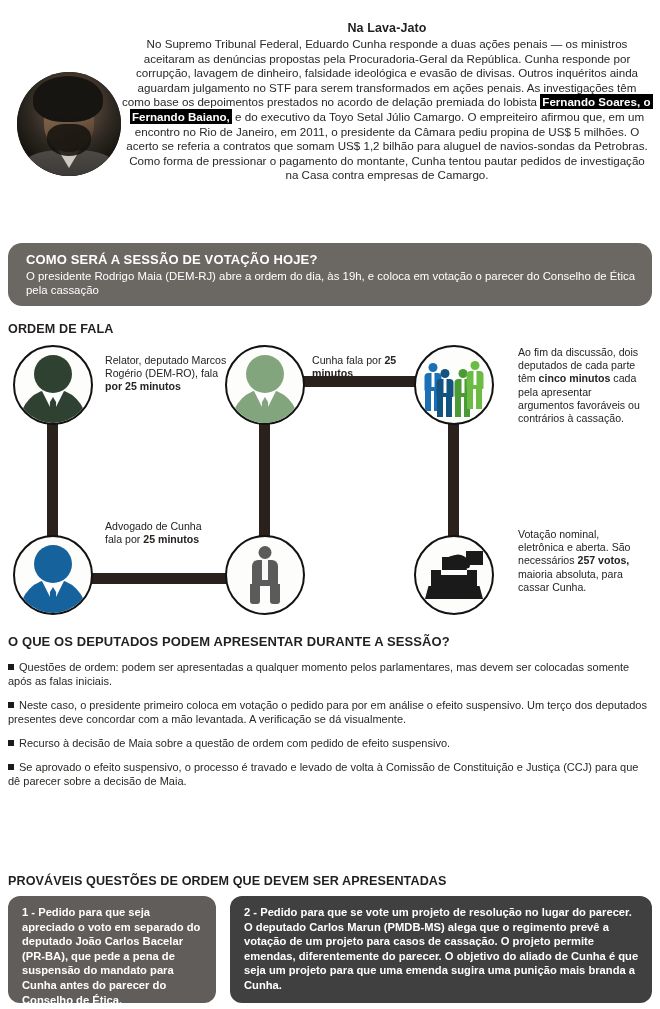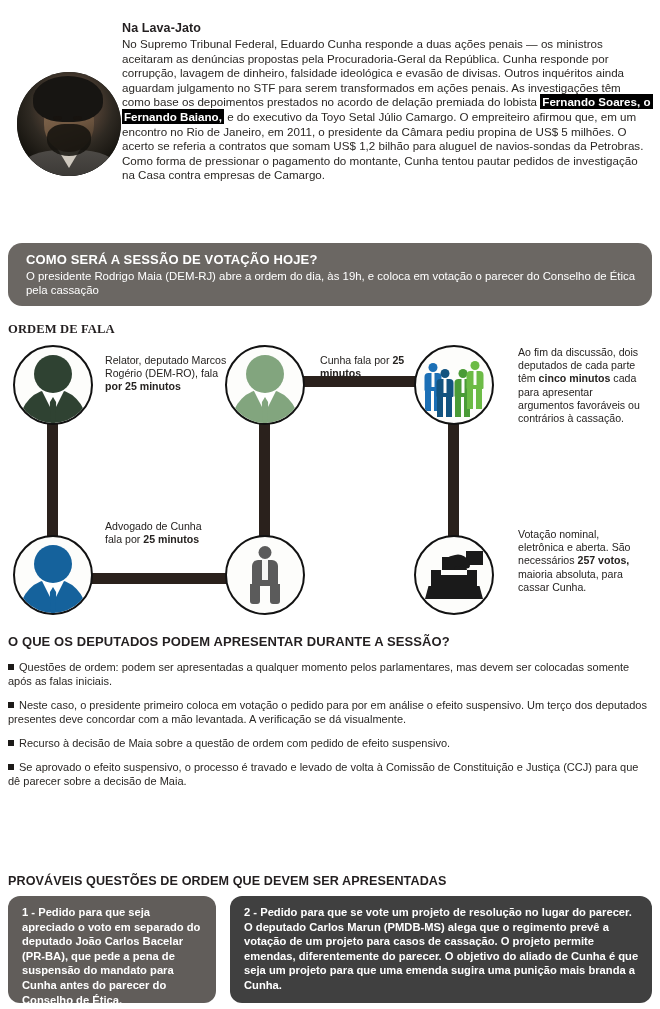--- a/index.html
+++ b/index.html
@@ -57,23 +57,24 @@
     background:#cfc9bf;
     clip-path:polygon(50% 100%,0 0,100% 0);
   }
 
   .article-body{
     position:absolute;left:122px;top:20px;width:530px;
   }
   .article-title{
     font-size:12.5px;font-weight:bold;line-height:16px;margin-bottom:1px;
     letter-spacing:.1px;
+    text-align:center;
   }
   .article-text{
-    font-size:11.6px;line-height:14.6px;color:#2a2724;text-align:left;
+    font-size:11.6px;line-height:14.6px;color:#2a2724;text-align:center;
   }
   .hl{
     background:#000;color:#fff;font-weight:bold;
     padding:1px 2px;box-decoration-break:clone;-webkit-box-decoration-break:clone;
   }
 
   
   .banner{
     position:absolute;left:8px;top:243px;width:644px;height:63px;
     background:#6b6763;border-radius:14px;color:#fff;
@@ -83,21 +84,21 @@
     font-size:13px;font-weight:bold;line-height:16px;letter-spacing:.15px;
   }
   .banner-text{
     font-size:11.4px;line-height:14px;margin-top:1px;
   }
 
   
   .section-head{
     position:absolute;font-size:12.6px;font-weight:bold;letter-spacing:.1px;
   }
-  #ordem-head{left:8px;top:322px;font-family:Liberation Serif, serif;}
+  #ordem-head{left:8px;top:322px;}
   #deputados-head{left:8px;top:634px;font-size:13px;}
   #provaveis-head{left:8px;top:874px;font-size:12.6px;}
 
   .flow{
     position:absolute;left:0;top:330px;width:576px;height:300px;
   }
   .conn{position:absolute;background:#2a211c;}
 
   .node{
     position:absolute;width:80px;height:80px;border-radius:50%;
@@ -261,21 +262,21 @@
   <div class="node-label" style="left:105px;top:24px;width:122px;"><span>Relator, deputado Marcos Rogério (DEM-RO), fala </span><b>por 25 minutos</b><span></span></div>
 
   <div class="node" style="left:225px;top:15px;">
     <div class="bust c-ltgreen">
       <div class="body"></div>
       <div class="shirt"></div>
       <div class="tie"></div>
       <div class="head"></div>
     </div>
   </div>
-  <div class="node-label" style="left:320px;top:24px;width:112px;"><span>Cunha fala por </span><b>25 minutos</b><span></span></div>
+  <div class="node-label" style="left:312px;top:24px;width:112px;"><span>Cunha fala por </span><b>25 minutos</b><span></span></div>
 
   <div class="node" style="left:414px;top:15px;">
     <div class="group">
 
       <div class="fig" style="left:0;top:6px;width:19px;height:50px;">
         <div class="f-head" style="width:9px;height:9px;background:#1b6fb5;"></div>
         <div class="f-body" style="top:10px;width:17px;height:18px;background:#1b6fb5;"></div>
         <div class="f-shirt" style="top:10px;width:3px;height:14px;"></div>
         <div class="f-legL" style="left:2px;top:28px;width:6px;height:20px;background:#1b6fb5;"></div>
         <div class="f-legR" style="left:11px;top:28px;width:6px;height:20px;background:#1b6fb5;"></div>
@@ -297,21 +298,21 @@
       </div>
       <div class="fig" style="left:42px;top:4px;width:19px;height:50px;">
         <div class="f-head" style="width:9px;height:9px;background:#6cbb45;"></div>
         <div class="f-body" style="top:10px;width:17px;height:18px;background:#6cbb45;"></div>
         <div class="f-shirt" style="top:10px;width:3px;height:14px;"></div>
         <div class="f-legL" style="left:2px;top:28px;width:6px;height:20px;background:#6cbb45;"></div>
         <div class="f-legR" style="left:11px;top:28px;width:6px;height:20px;background:#6cbb45;"></div>
       </div>
     </div>
   </div>
-  <div class="node-label" style="left:518px;top:16px;width:130px;"><span>Ao fim da discussão, dois deputados de cada parte têm </span><b>cinco minutos</b><span> cada para apresentar argumentos favoráveis ou contrários à cassação.</span></div>
+  <div class="node-label" style="left:518px;top:16px;width:130px;"><span>Ao fim da discussão, dois deputados de cada parte têm </span><b>cinco minutos</b><span> cada pela apresentar argumentos favoráveis ou contrários à cassação.</span></div>
 
   <div class="node" style="left:13px;top:205px;">
     <div class="bust c-blue">
       <div class="body"></div>
       <div class="shirt"></div>
       <div class="tie"></div>
       <div class="head"></div>
     </div>
   </div>
   <div class="node-label" style="left:105px;top:190px;width:112px;"><span>Advogado de Cunha fala por </span><b>25 minutos</b><span></span></div>

